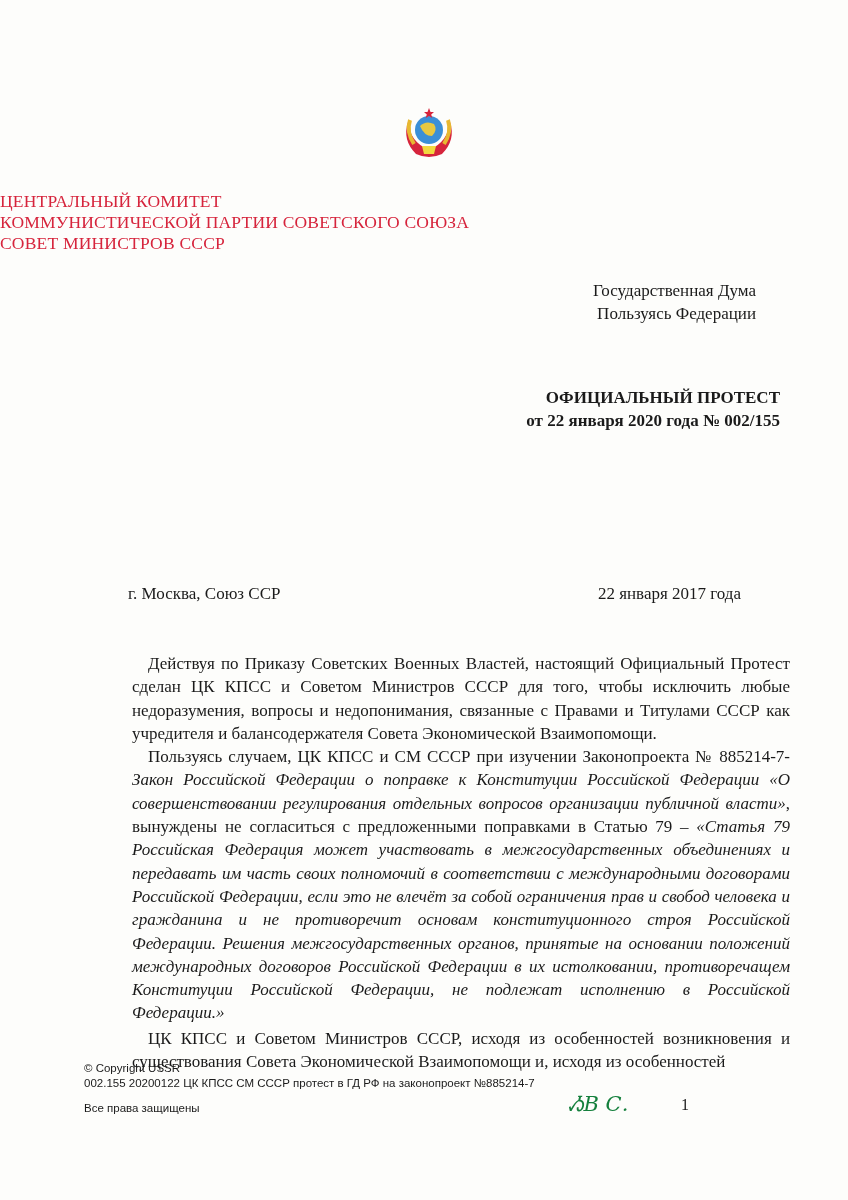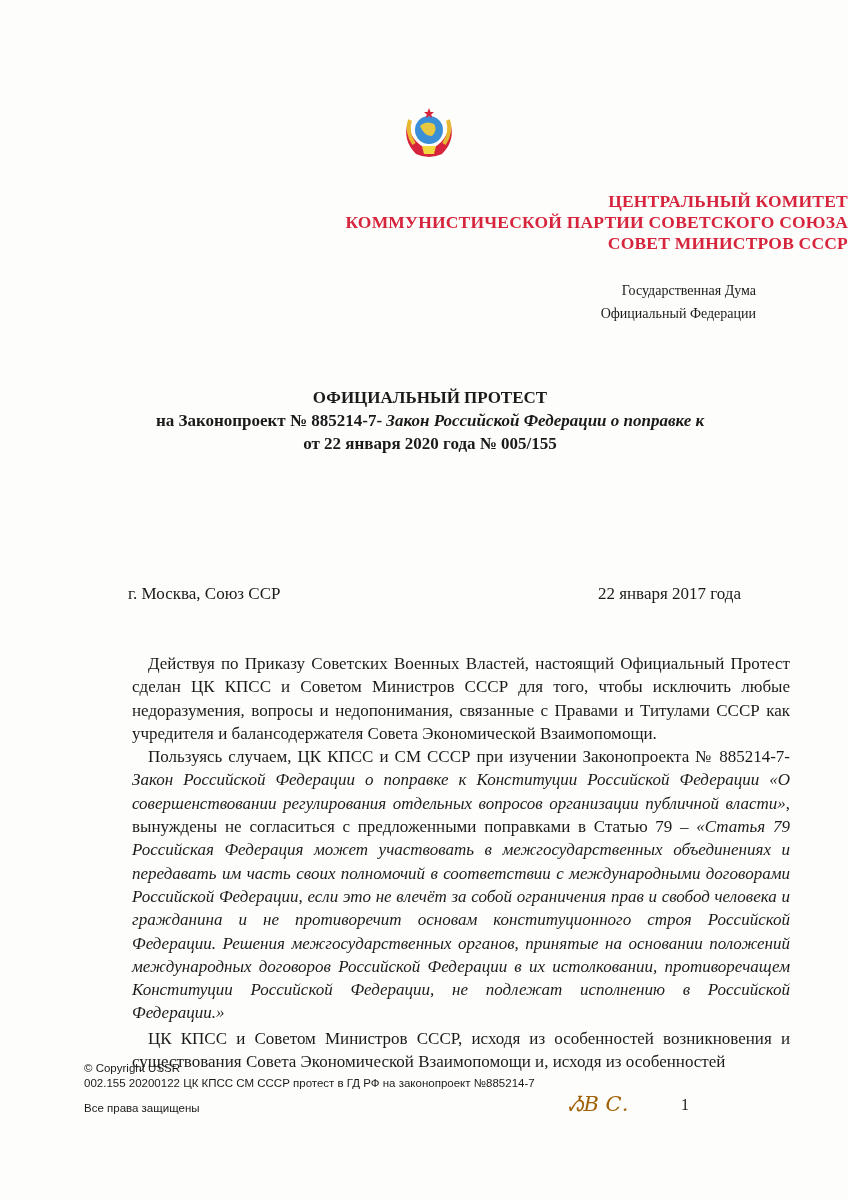--- a/index.html
+++ b/index.html
@@ -1,28 +1,28 @@
 <!DOCTYPE html>
 <html><head>
 <meta charset="utf-8">
 <style>
   html, body { margin:0; padding:0; }
   body { width:848px; height:1200px; background:#fdfdfb; position:relative; overflow:hidden;
          font-family:"Liberation Serif", serif; color:#1a1a1a; }
   .emblem { position:absolute; left:398px; top:102px; width:62px; height:62px; }
-  .hdr { position:absolute; left:0; width:848px; text-align:right; font-weight:bold;
+  .hdr { position:absolute; left:0; width:848px; text-align:left; font-weight:normal;
          color:#d6243c; font-size:17.5px; letter-spacing:0.2px; }
-  .addr { position:absolute; right:92px; text-align:right; font-size:14px; line-height:23px; }
-  .title { position:absolute; left:80px; width:700px; text-align:center; font-weight:bold; font-size:17px; line-height:23px; }
+  .addr { position:absolute; right:92px; text-align:right; font-size:17px; line-height:23px; }
+  .title { position:absolute; left:80px; width:700px; text-align:right; font-weight:bold; font-size:17px; line-height:23px; }
   .title i { font-weight:bold; }
   .place { position:absolute; top:584px; font-size:17px;margin-left:20px; }
   .body { position:absolute; left:84px; width:658px; font-size:17px; line-height:23.3px; text-align:justify;margin-left:48px; }
   .body p { margin:0; text-indent:16px; }
   .foot { position:absolute; left:84px; font-size:11.5px; line-height:15px; font-family:Liberation Sans, sans-serif; }
-  .sig { position:absolute; left:568px; top:1092px; color:#a16207; font-style:italic; font-size:21px; font-family:"DejaVu Serif", serif; }
+  .sig { position:absolute; left:568px; top:1092px; color:#15803d; font-style:italic; font-size:21px; font-family:"DejaVu Serif", serif; }
   .pg { position:absolute; left:681px; top:1096px; font-size:16px; }
 </style>
 </head>
 <body>
 
 <div class="emblem">
   <svg width="62" height="62" viewBox="0 0 62 62">
     <path d="M10 20 Q4 38 18 52 Q31 58 44 52 Q58 38 52 20 Q50 40 31 48 Q12 40 10 20Z" fill="#d6243c"></path>
     <path d="M12 18 Q8 30 16 42" stroke="#e8b830" stroke-width="4" fill="none"></path>
     <path d="M50 18 Q54 30 46 42" stroke="#e8b830" stroke-width="4" fill="none"></path>
@@ -32,27 +32,26 @@
     <polygon points="31,6 32.5,10 36,10 33.2,12.5 34.3,16 31,14 27.7,16 28.8,12.5 26,10 29.5,10" fill="#d6243c"></polygon>
   </svg>
 </div>
 
 <div class="hdr" style="top:191px">ЦЕНТРАЛЬНЫЙ КОМИТЕТ</div>
 <div class="hdr" style="top:212px">КОММУНИСТИЧЕСКОЙ ПАРТИИ СОВЕТСКОГО СОЮЗА</div>
 <div class="hdr" style="top:233px">СОВЕТ МИНИСТРОВ СССР</div>
 
 <div class="addr" style="top:279px">
   <div>Государственная Дума</div>
-  <div>Официальный Федерации</div>
+  <div>Пользуясь Федерации</div>
 </div>
 
 <div class="title" style="top:386px">
   <div>ОФИЦИАЛЬНЫЙ ПРОТЕСТ</div>
-  <div><span>на Законопроект № 885214-7- </span><i>Закон Российской Федерации о поправке к</i></div>
-  <div>от 22 января 2020 года № 005/155</div>
+  <div>от 22 января 2020 года № 002/155</div>
 </div>
 
 <div class="place" style="left:108px">г. Москва, Союз ССР</div>
 <div class="place" style="right:107px">22 января 2017 года</div>
 
 <div class="body" style="top:652px">
   <p>Действуя по Приказу Советских Военных Властей, настоящий Официальный Протест сделан ЦК КПСС и Советом Министров СССР для того, чтобы исключить любые недоразумения, вопросы и недопонимания, связанные с Правами и Титулами СССР как учредителя и балансодержателя Совета Экономической Взаимопомощи.</p>
   <p><span>Пользуясь случаем, ЦК КПСС и СМ СССР при изучении Законопроекта № 885214-7- </span><i>Закон Российской Федерации о поправке к Конституции Российской Федерации «О совершенствовании регулирования отдельных вопросов организации публичной власти»</i><span>, вынуждены не согласиться с предложенными поправками в Статью 79 – </span><i>«Статья 79 Российская Федерация может участвовать в межгосударственных объединениях и передавать им часть своих полномочий в соответствии с международными договорами Российской Федерации, если это не влечёт за собой ограничения прав и свобод человека и гражданина и не противоречит основам конституционного строя Российской Федерации. Решения межгосударственных органов, принятые на основании положений международных договоров Российской Федерации в их истолковании, противоречащем Конституции Российской Федерации, не подлежат исполнению в Российской Федерации.»</i></p>
   <p style="margin-top:2px">ЦК КПСС и Советом Министров СССР, исходя из особенностей возникновения и существования Совета Экономической Взаимопомощи и, исходя из особенностей</p>
 </div>

